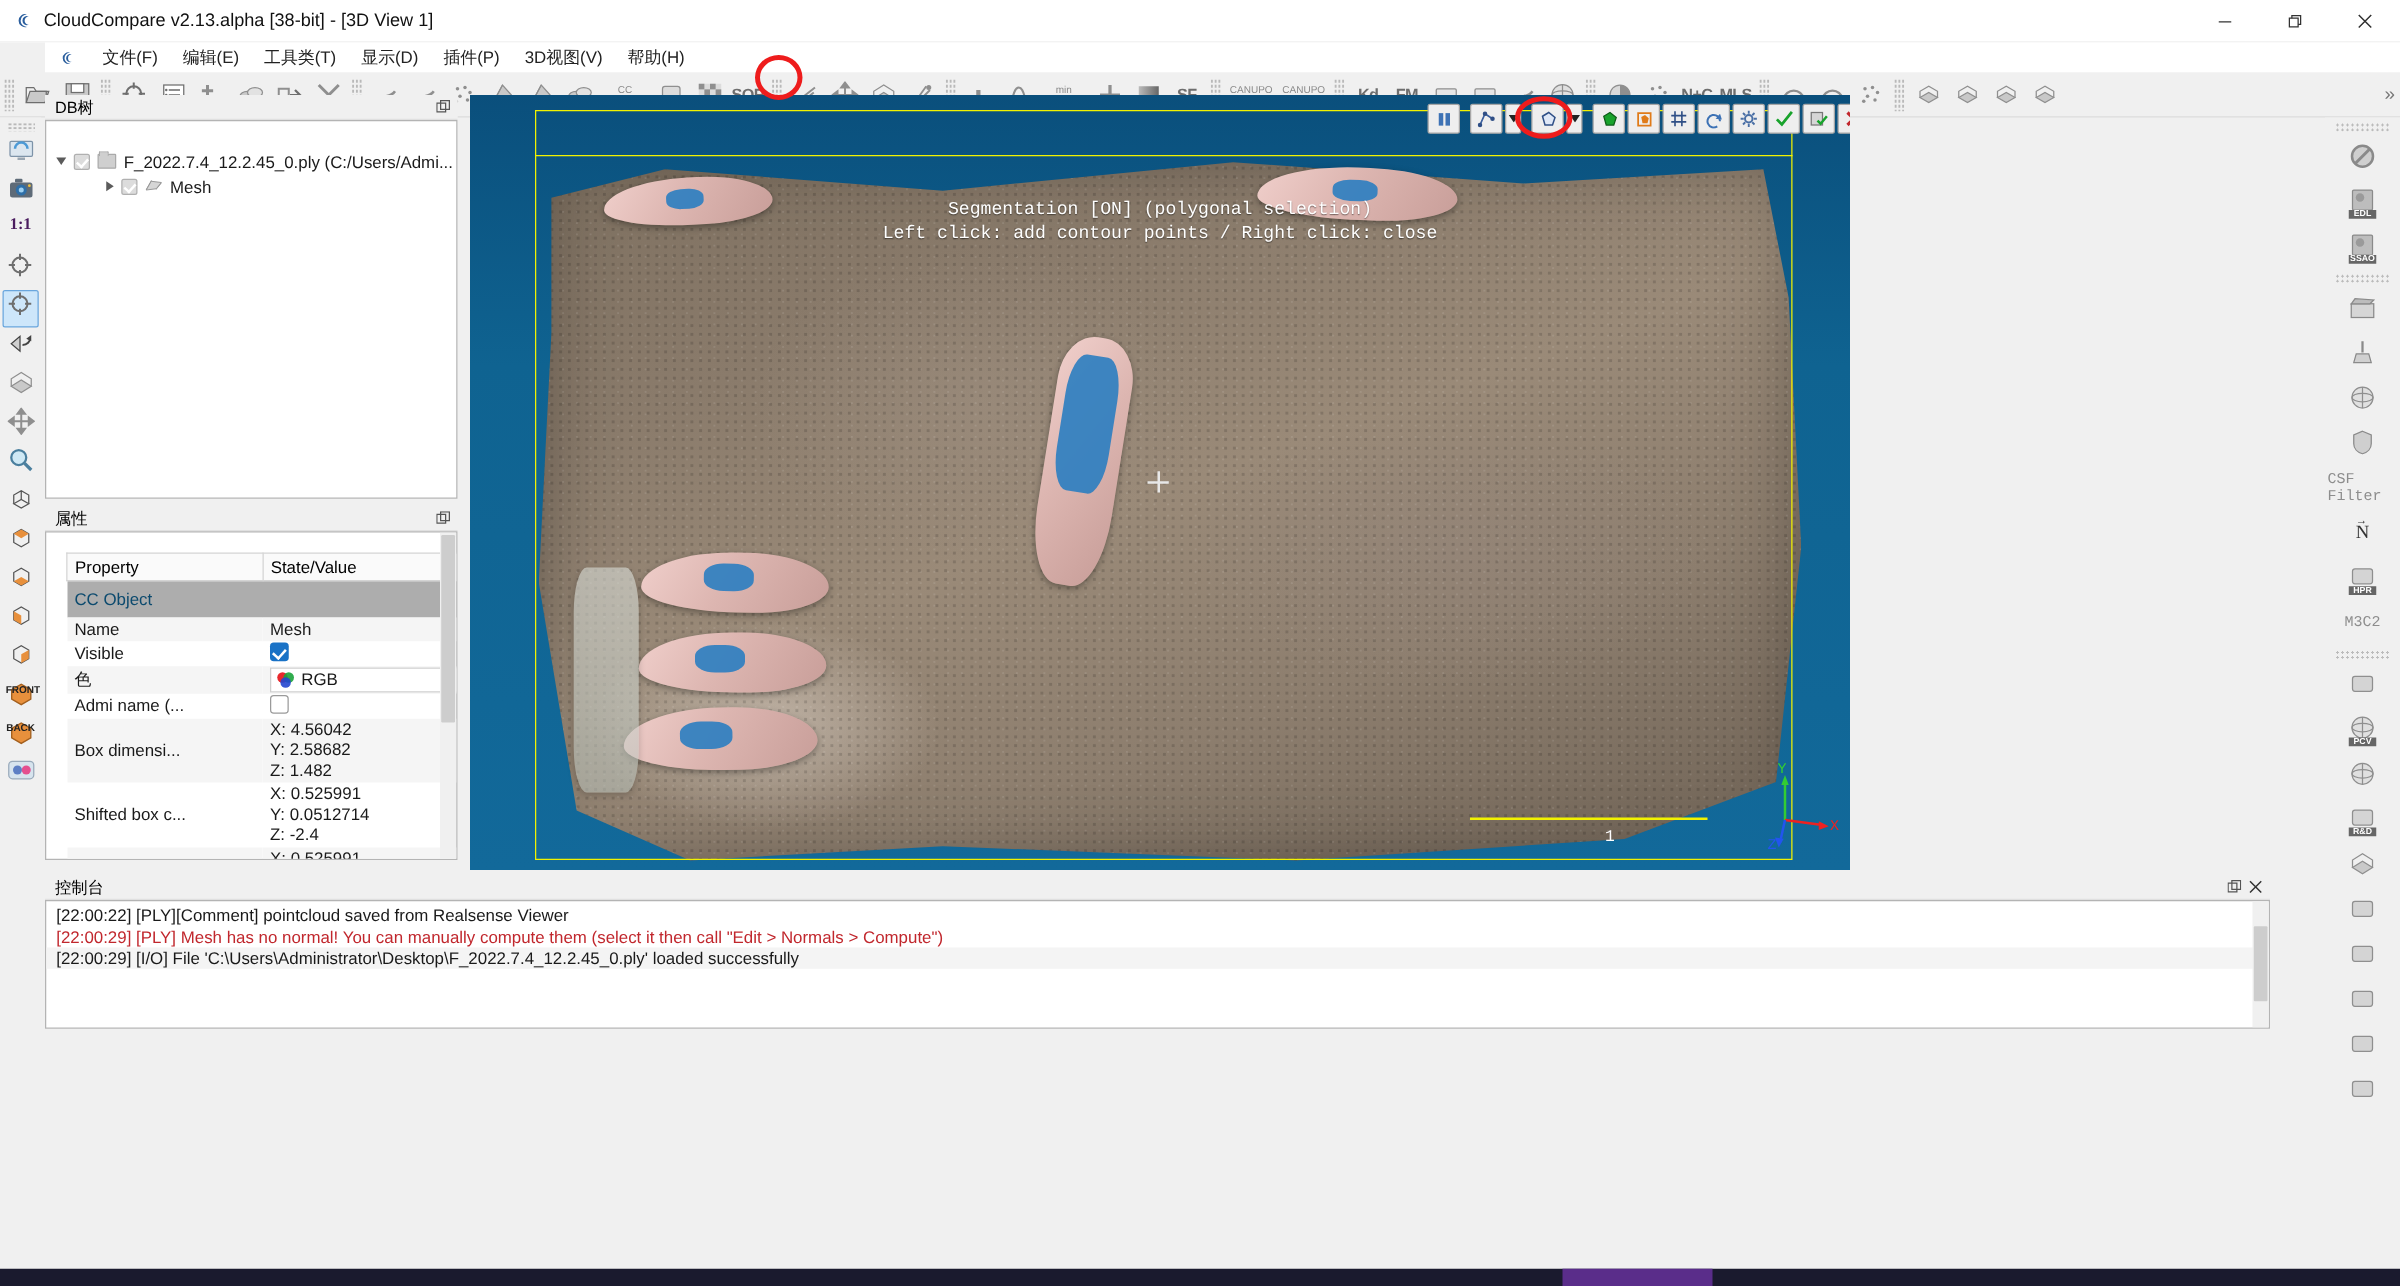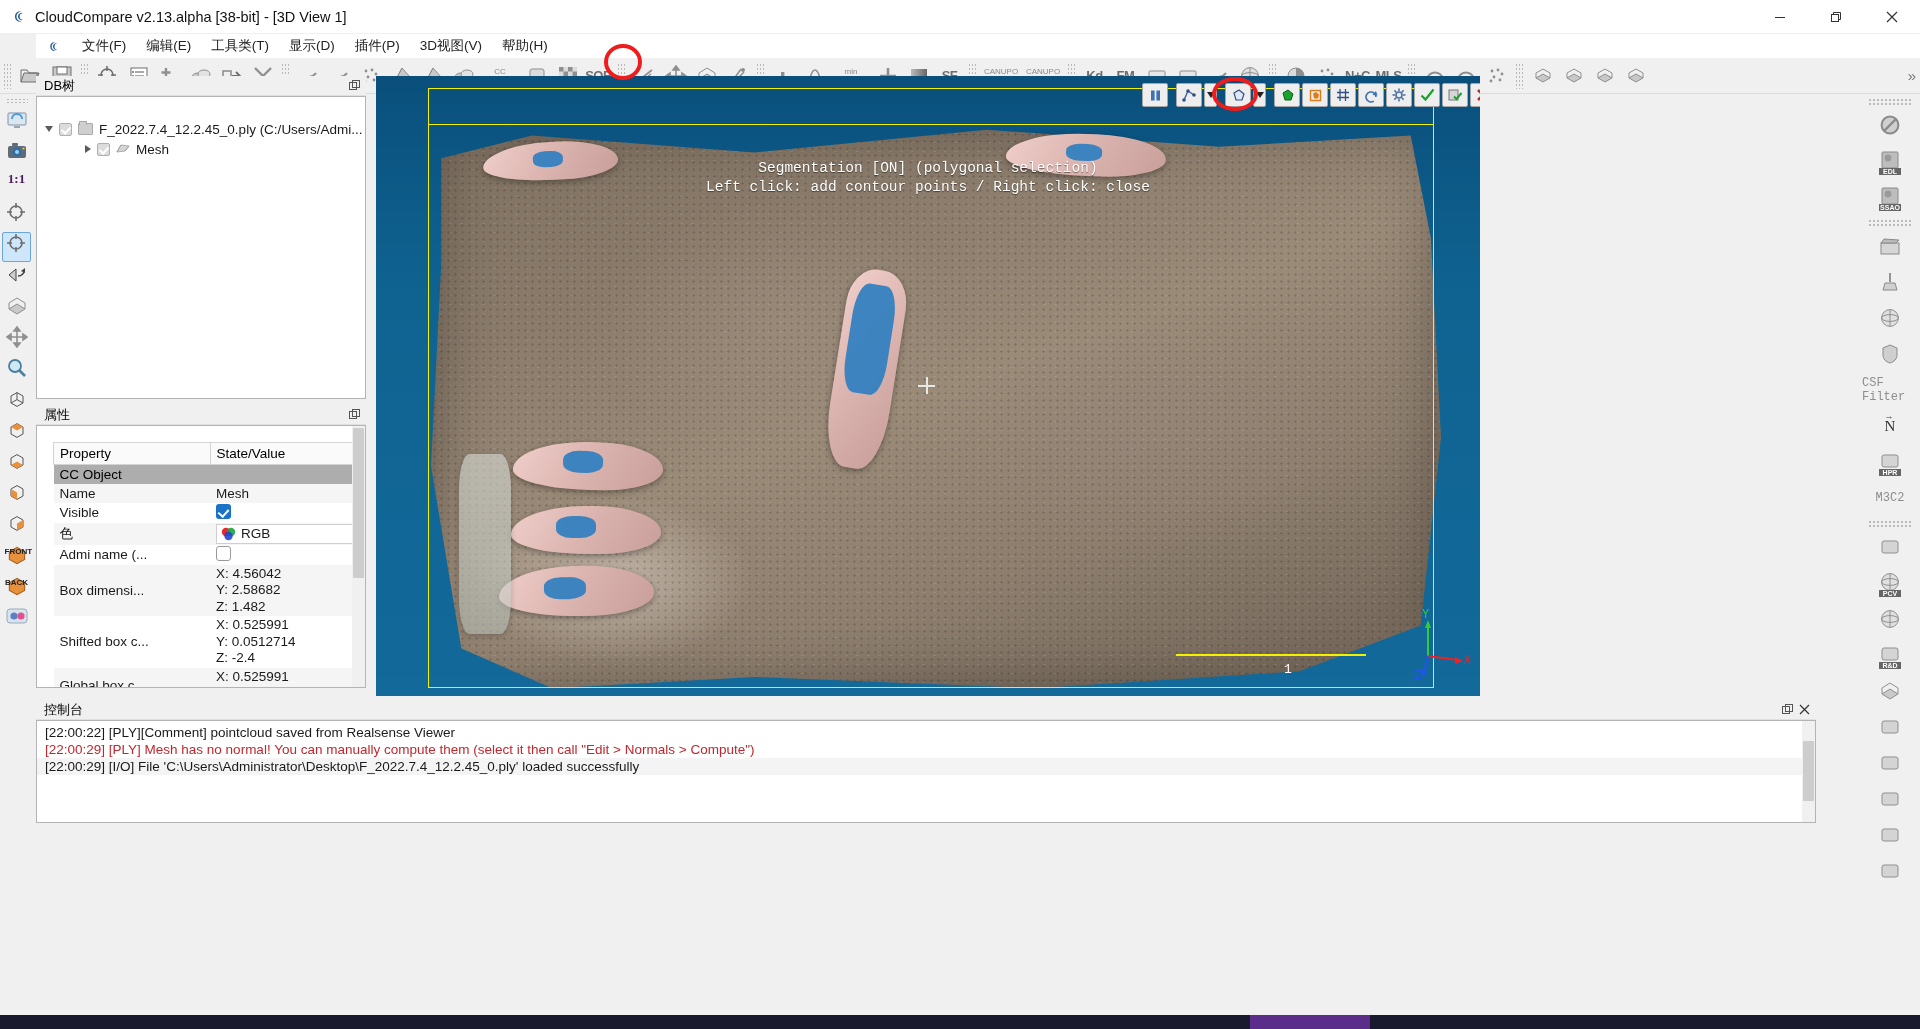--- a/index.html
+++ b/index.html
@@ -105,21 +105,21 @@
 
   
   #props { left:36px; top:405px; width:330px; height:285px; }
   #props .panel-body { height:263px; padding:16px; position:relative;}
   table.proptable { border-collapse:collapse; width:314px; font-size:13.5px; table-layout:fixed;}
   table.proptable th {
     font-weight:normal; text-align:left; background:#fafafa; border:1px solid #d4d4d4;
     padding:2px 6px; height:22px; color:#000;
   }
   table.proptable td { padding:1px 6px; height:19px; border:0; vertical-align:middle; }
-  tr.section td { background:#adadad; color:#000000; padding-left:6px; height:19px; }
+  tr.section td { background:#adadad; color:#0c4a6e; padding-left:6px; height:29px; }
   tr.alt td { background:#f5f5f5; }
   td.pname { width:96px; }
   .cbblue { width:15px;height:15px;background:#1972c6;border-radius:3px;position:relative;display:inline-block;}
   .cbblue::after{content:"";position:absolute;left:4px;top:3px;width:5px;height:8px;
     border:solid #fff;border-width:0 2px 2px 0;transform:rotate(42deg);}
   .cbempty{width:15px;height:15px;border:1px solid #9a9a9a;background:#fff;border-radius:3px;display:inline-block;}
   .combo { border:1px solid #cfcfcf; background:#fff; height:20px; display:flex; align-items:center;
            padding:0 4px; width:198px; position:relative;}
   .vstack { line-height:16.5px; }
   .scrollbar-v { position:absolute; right:0; top:0; width:13px; bottom:0; background:#f0f0f0; }

